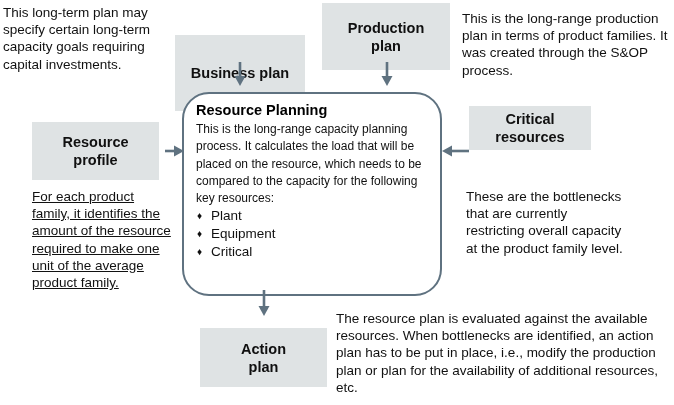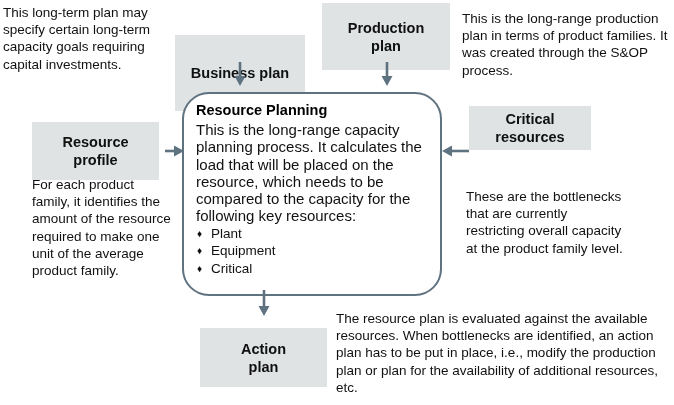--- a/index.html
+++ b/index.html
@@ -48,21 +48,21 @@
     padding: 7px 10px 0 12px;
   }
   .mainbox-title {
     font-weight: bold;
     font-size: 14.5px;
     line-height: 19px;
     color: #000000;
     margin-bottom: 1px;
   }
   .mainbox-body {
-    font-size: 15px;
+    font-size: 12px;
     line-height: 17.3px;
     color: #111111;
     white-space: pre-line;
   }
   .bullets {
     margin: 0;
     padding: 0;
     list-style: none;
   }
   .bullets li {
@@ -115,21 +115,21 @@
   <div class="gbox" style="left:32px; top:122px; width:127px; height:58px;">Resource
 profile</div>
 
   <div class="arrow" style="left:165px; top:144px; width:20px; height:14px;">
     <svg width="20" height="14" viewBox="0 0 20 14">
       <line x1="0" y1="7" x2="12" y2="7" stroke="#5f7280" stroke-width="2.6"></line>
       <polygon points="19,7 9,1.5 9,12.5" fill="#5f7280"></polygon>
     </svg>
   </div>
 
-  <div class="note" style="left:32px; top:176px; width:140px;">For each product family, it identifies the amount of the resource required to make one unit of the average product family.</div>
+  <div class="note" style="left:32px; top:188px; width:140px;text-decoration:underline;">For each product family, it identifies the amount of the resource required to make one unit of the average product family.</div>
 
   <div class="gbox" style="left:469px; top:106px; width:122px; height:44px;">Critical
 resources</div>
 
   <div class="arrow" style="left:441px; top:144px; width:28px; height:14px;">
     <svg width="28" height="14" viewBox="0 0 28 14">
       <line x1="28" y1="7" x2="9" y2="7" stroke="#5f7280" stroke-width="2.6"></line>
       <polygon points="1,7 11,1.5 11,12.5" fill="#5f7280"></polygon>
     </svg>
   </div>

